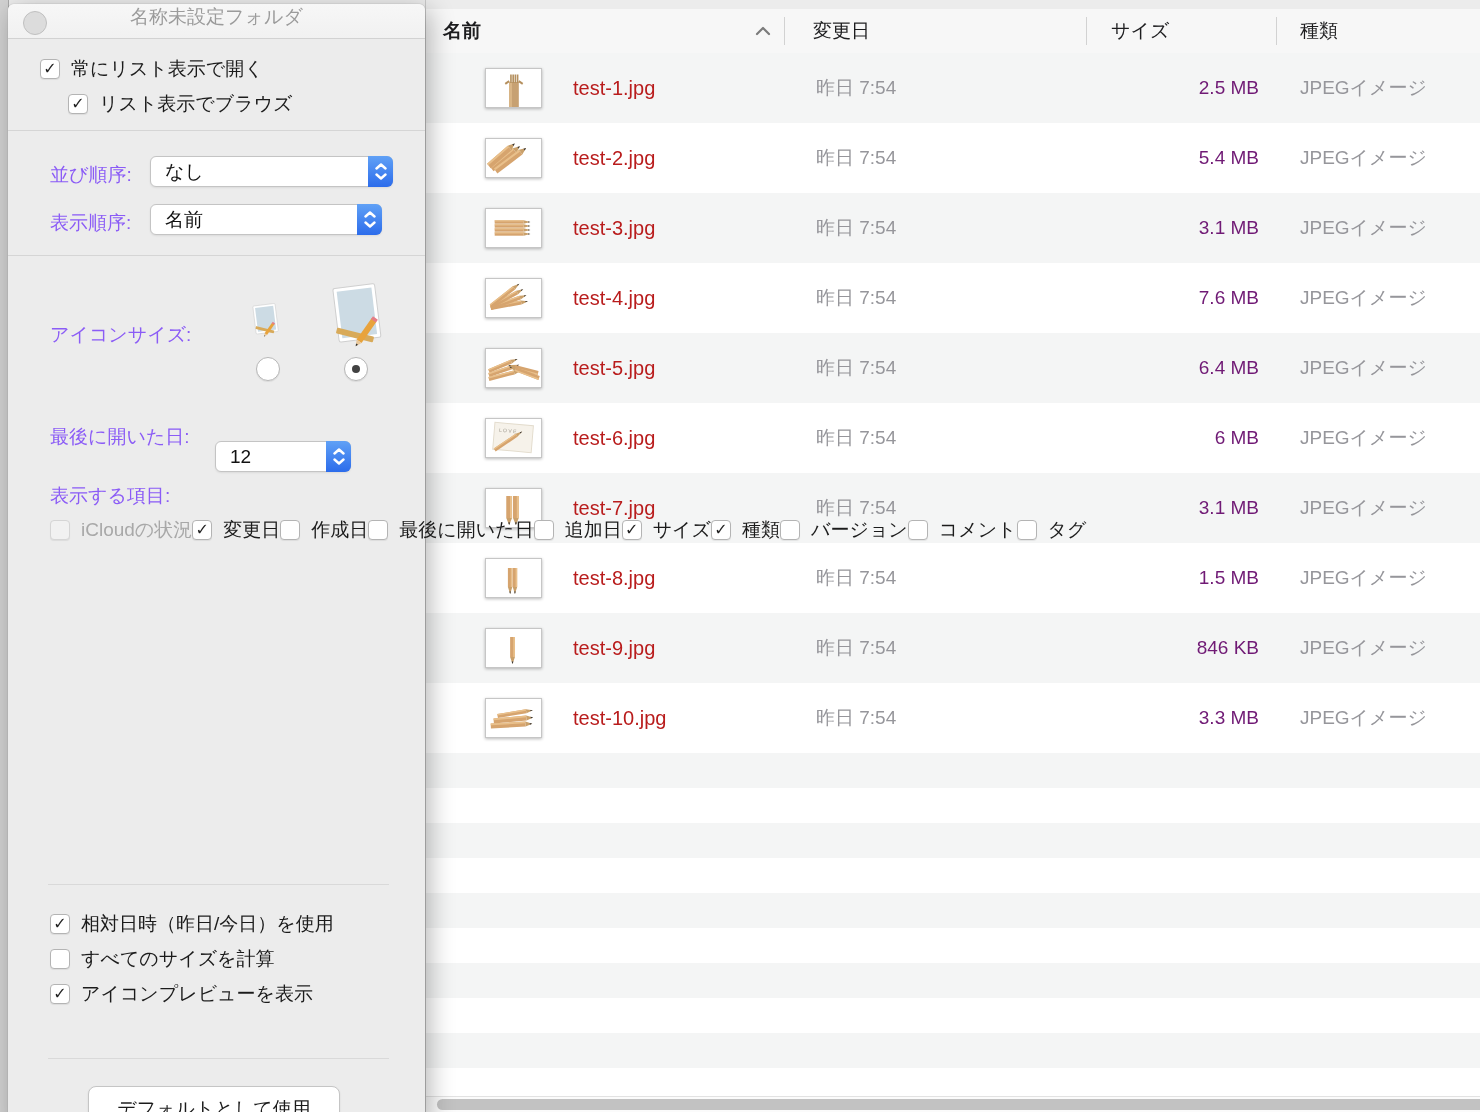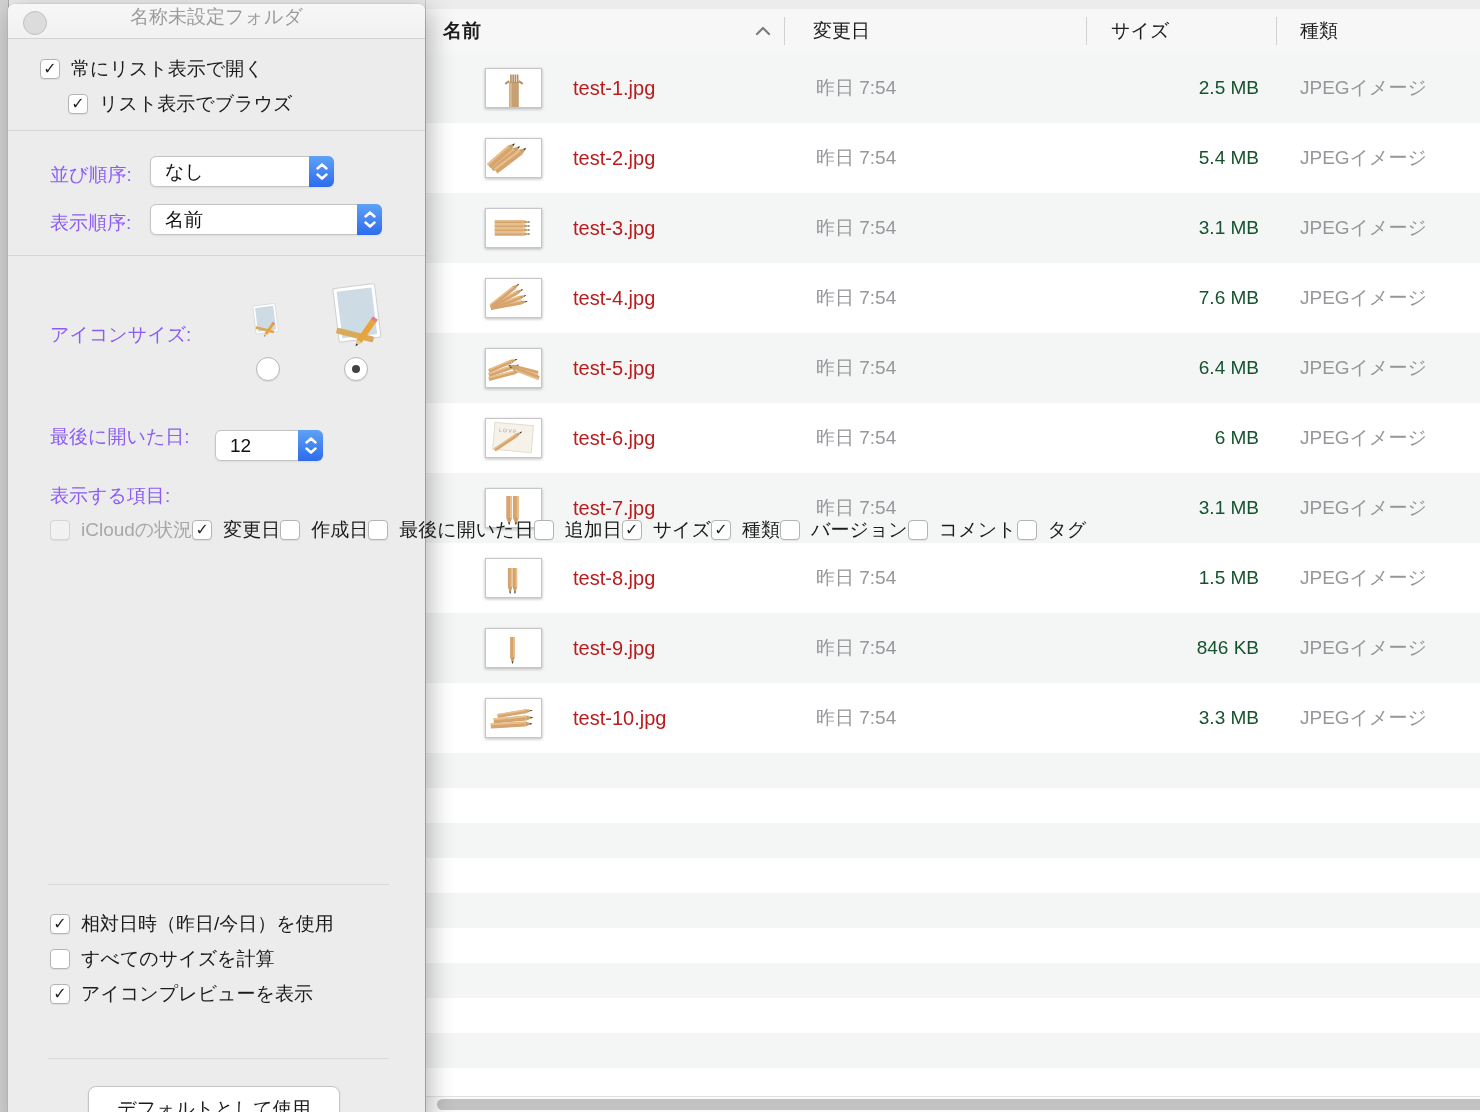--- a/index.html
+++ b/index.html
@@ -27,21 +27,21 @@
 
   .rows{position:absolute;top:53px;left:0;right:0;}
   .frow{height:70px;display:flex;align-items:center;background:#fff;}
   .frow:nth-child(odd){background:#f4f5f5;}
   .c-name{width:358px;display:flex;align-items:center;box-sizing:border-box;}
   .thumb{margin-left:59px;width:57px;height:40px;background:#fff;border:1px solid #c6c6c6;
          box-shadow:0 1px 3px rgba(0,0,0,.28);box-sizing:border-box;display:flex;}
   .thumb svg{width:100%;height:100%;}
   .fname{margin-left:31px;font-size:20px;color:#b91c1c;}
   .c-date{width:302px;padding-left:32px;box-sizing:border-box;font-size:19px;color:#96969b;}
-  .c-size{width:190px;text-align:right;padding-right:17px;box-sizing:border-box;font-size:19px;color:#14532d;}
+  .c-size{width:190px;text-align:right;padding-right:17px;box-sizing:border-box;font-size:19px;color:#701a75;}
   .c-kind{flex:1;padding-left:24px;box-sizing:border-box;font-size:19px;color:#96969b;}
 
   .stripes{position:absolute;top:753px;left:0;right:0;height:343px;border-bottom:1px solid #e2e2e2;
     background:repeating-linear-gradient(to bottom,#f4f5f5 0,#f4f5f5 35px,#ffffff 35px,#ffffff 70px);}
   .hscroll{position:absolute;left:0;right:0;top:1097px;height:15px;background:#fbfbfb;}
   .hscroll .handle{position:absolute;left:11px;top:2px;right:-8px;height:11px;background:#c2c2c2;border-radius:6px;}
 
   
   .panel{position:absolute;left:8px;top:4px;width:417px;height:1120px;background:#ececec;
          border-radius:6px 6px 0 0;box-shadow:0 0 1px rgba(0,0,0,.4),4px 6px 26px rgba(0,0,0,.3);}
@@ -69,23 +69,23 @@
 
   .plabel{position:absolute;font-size:19px;color:#8b5cf6;white-space:nowrap;}
   .lab-sort{left:42px;top:158px;}
   .lab-disp{left:42px;top:206px;}
   .lab-iconsize{left:42px;top:318px;}
   .lab-textsize{left:42px;top:420px;}
   .lab-showcols{left:42px;top:479px;}
 
   .select{position:absolute;height:31px;background:#fff;border:1px solid #c4c4c4;border-radius:6px;
           box-shadow:0 1px 2px rgba(0,0,0,.08);font-size:19px;color:#111;box-sizing:border-box;}
-  .sel-sort{left:142px;top:152px;width:184px;text-align:right;}
+  .sel-sort{left:142px;top:152px;width:243px;text-align:right;}
   .sel-disp{left:142px;top:200px;width:232px;}
-  .sel-textsize{left:207px;top:426px;width:108px;}
+  .sel-textsize{left:207px;top:437px;width:136px;}
   .select .val{position:absolute;left:14px;top:0;line-height:29px;}
   .stepper{position:absolute;right:-1px;top:-1px;bottom:-1px;width:25px;border-radius:0 6px 6px 0;
            background:linear-gradient(#60a1f6,#2c6ceb);display:flex;flex-direction:column;
            align-items:center;justify-content:center;gap:3px;}
 
   .icon-small{position:absolute;left:237px;top:296px;width:40px;height:40px;}
   .icon-large{position:absolute;left:316px;top:278px;width:64px;height:68px;}
   .radio{position:absolute;width:24px;height:24px;border-radius:50%;background:#fff;border:1px solid #b7b7b7;
          box-shadow:0 1px 1px rgba(0,0,0,.08);box-sizing:border-box;}
   .radio-small{left:248px;top:353px;}

